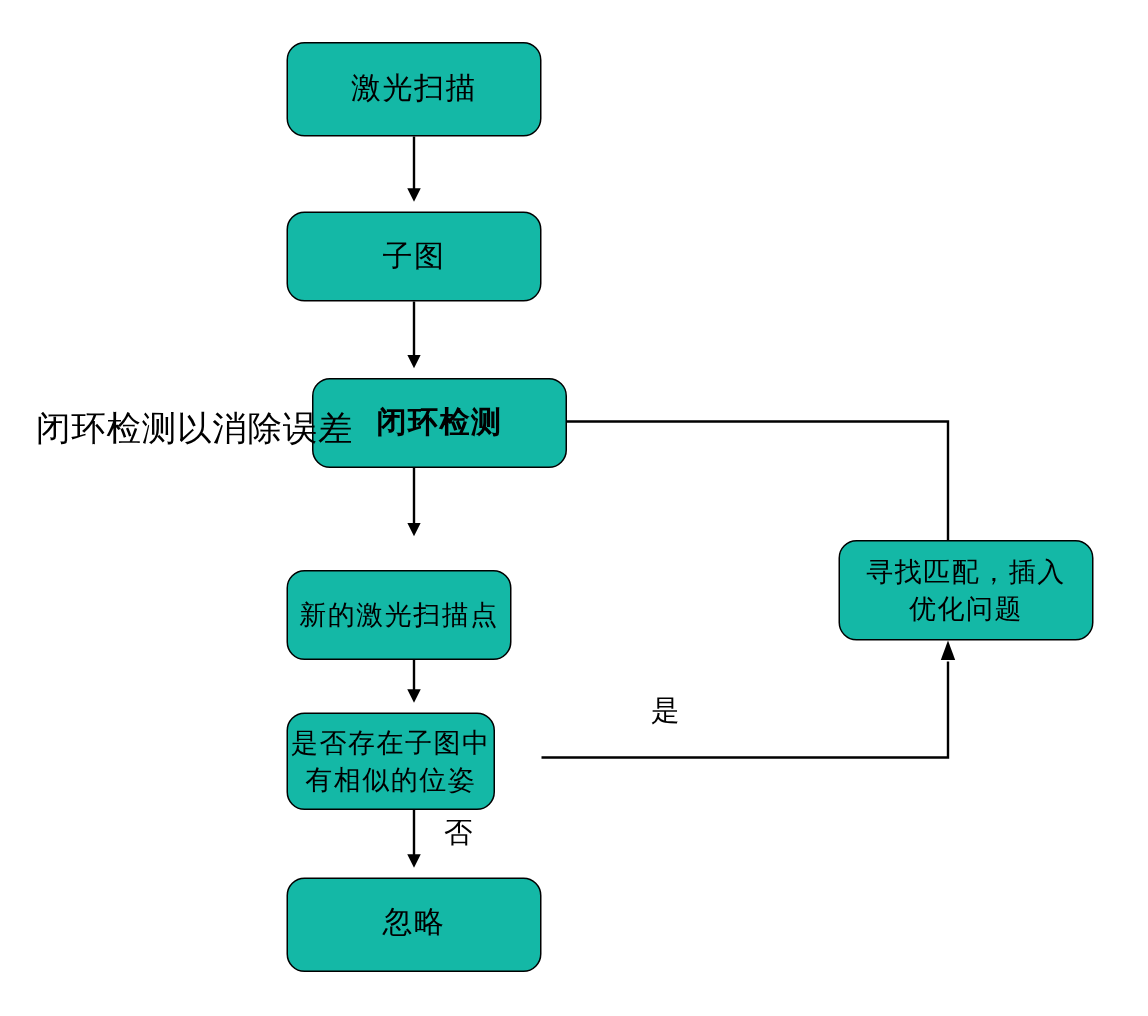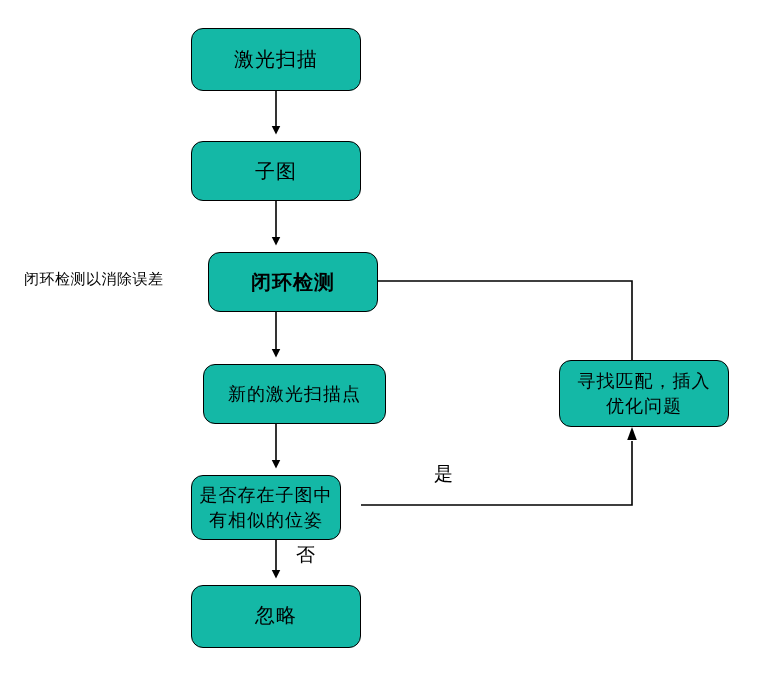--- a/index.html
+++ b/index.html
@@ -41,21 +41,21 @@
   .edge-label {
     position: absolute;
     font-size: 19px;
     letter-spacing: 1px;
     white-space: nowrap;
     z-index: 3;
     background: transparent;
   }
   .side-note {
     position: absolute;
-    font-size: 15px;
+    font-size: 23px;
     letter-spacing: 0.5px;
     white-space: nowrap;
     z-index: 3;
   }
   svg.edges {
     position: absolute;
     left: 0;
     top: 0;
     width: 765px;
     height: 677px;
@@ -110,25 +110,25 @@
   </div>
 
   <div class="node" style="left:191px; top:141px; width:170px; height:60px;text-align:right;">
     <span>子图</span>
   </div>
 
   <div class="node" style="left:208px; top:252px; width:170px; height:60px;font-weight:bold;">
     <span>闭环检测</span>
   </div>
 
-  <div class="node" style="left:191px; top:364px; width:183px; height:60px; font-size:18px;margin-left:12px;">
+  <div class="node" style="left:191px; top:380px; width:150px; height:60px; font-size:18px;">
     <span>新的激光扫描点</span>
   </div>
 
-  <div class="node" style="left:191px; top:475px; width:150px; height:65px; font-size:18px;">
+  <div class="node" style="left:191px; top:475px; width:139px; height:65px; font-size:18px;">
     <span>是否存在子图中
 有相似的位姿</span>
   </div>
 
   <div class="node" style="left:191px; top:585px; width:170px; height:63px;font-family:Liberation Mono, monospace;">
     <span>忽略</span>
   </div>
 
   <div class="node" style="left:545px; top:360px; width:170px; height:67px; font-size:18px;margin-left:14px;">
     <span>寻找匹配，插入

